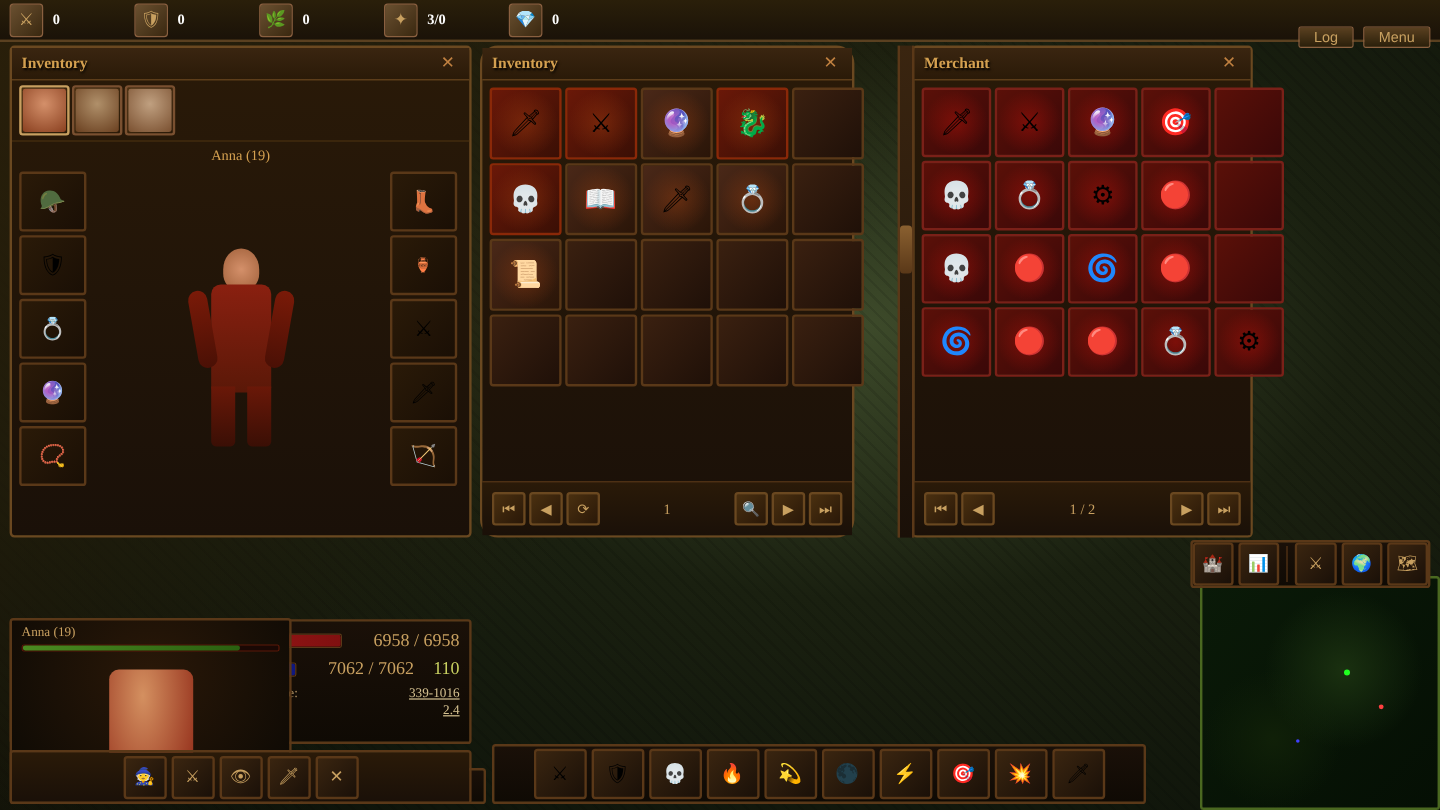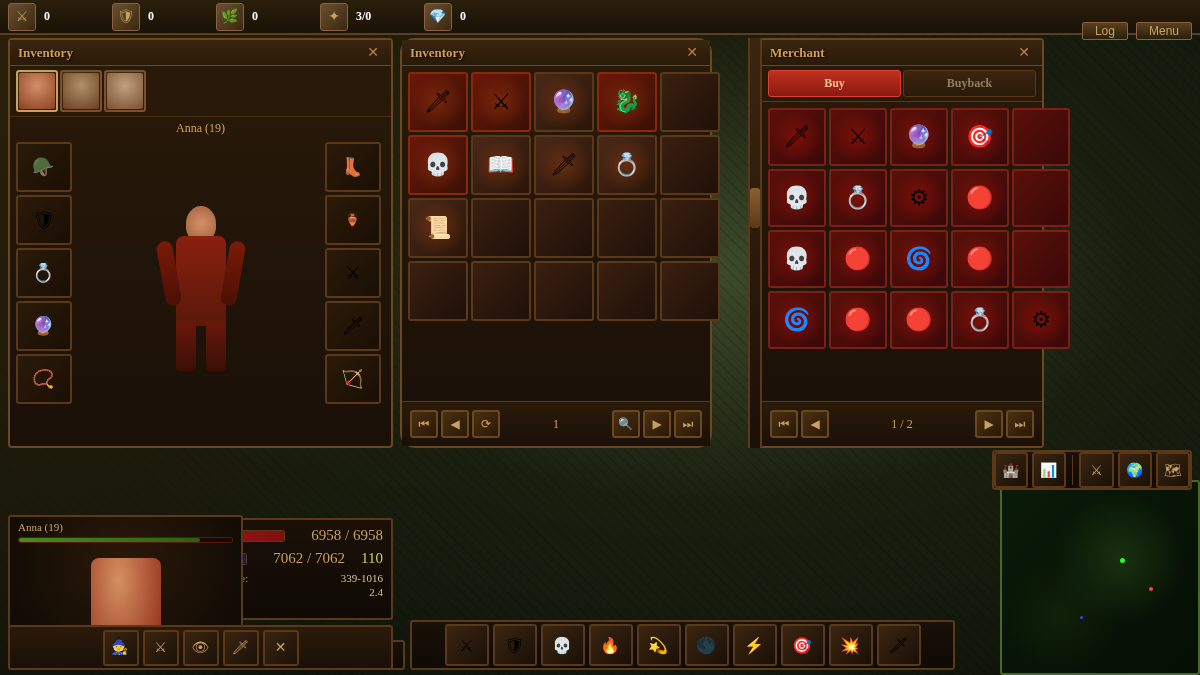--- a/index.html
+++ b/index.html
@@ -342,20 +342,21 @@
 
     .stat-detail {
       display: flex;
       justify-content: space-between;
       color: #b09060;
       font-size: 11px;
     }
 
     .stat-detail-value {
       color: #d4c090;
+      text-decoration: underline;
     }
 
     
     .bottom-action-bar {
       position: absolute;
       bottom: 5px;
       left: 8px;
       width: 385px;
       height: 45px;
       background: linear-gradient(180deg, #2a1a08, #1a1008);
@@ -965,24 +966,20 @@
 
 <div class="scroll-divider">
   <div class="scroll-handle"></div>
 </div>
 
 <div class="merchant-panel">
   <div class="panel-header">
     <span class="panel-title">Merchant</span>
     <span class="panel-close">✕</span>
   </div>
-  <div class="merchant-tabs">
-    <div class="merch-tab active">Buy</div>
-    <div class="merch-tab inactive">Buyback</div>
-  </div>
 
   <div class="merch-grid" id="merch-grid">
       <div class="merch-slot">
         <div class="item-glow"></div>
         <span class="item-icon">🗡</span>
       </div>
       <div class="merch-slot">
         <div class="item-glow"></div>
         <span class="item-icon">⚔</span>
       </div>

